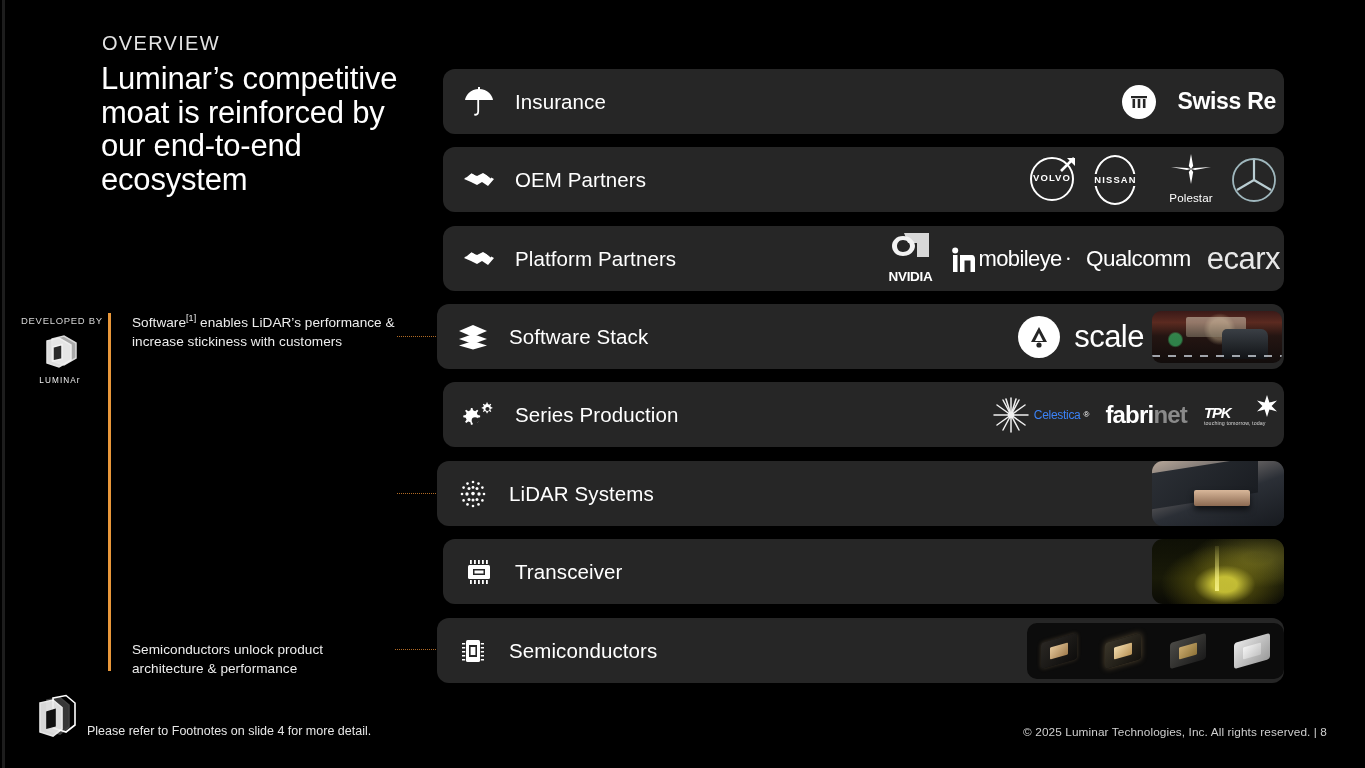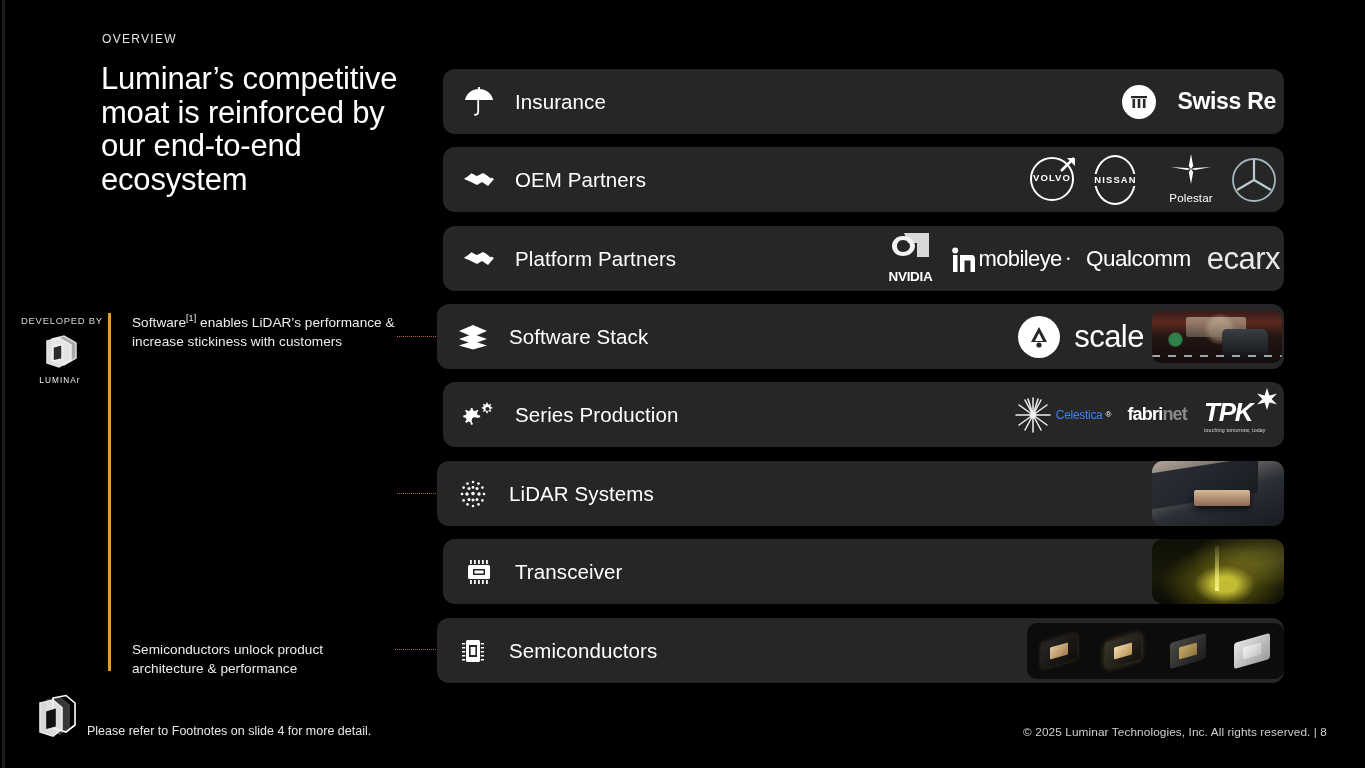--- a/index.html
+++ b/index.html
@@ -14,21 +14,21 @@
 
   
   .left-hairline {
     position: absolute; left: 2px; top: 0; width: 3px; height: 768px;
     background: #1d1d1d;
   }
 
   
   .eyebrow {
     position: absolute; left: 102px; top: 32px;
-    font-size: 12px; letter-spacing: 1.3px; color: #e3e3e3;
+    font-size: 20px; letter-spacing: 1.3px; color: #e3e3e3;
     font-weight: 400;
   }
   .headline {
     position: absolute; left: 101px; top: 62px; width: 330px;
     font-size: 31px; line-height: 33.5px; font-weight: 400;
     letter-spacing: -0.2px; color: #fff;
   }
 
   
   .dev-by {
@@ -167,27 +167,27 @@
   }
   .scale .txt { font-size: 31px; color: #fff; letter-spacing: -0.5px; font-weight: 400; }
 
   
   .celestica { display:flex; align-items:center; gap:3px; margin-right: 16px; }
   .celestica .burst { width: 40px; height: 40px; }
   .celestica .txt { font-size: 12px; color: #3b82f6; letter-spacing: -0.3px; }
   .celestica .tm { font-size:8px; vertical-align: super; }
 
   
-  .fabrinet { font-size: 18px; font-weight: 700; letter-spacing:-0.8px; margin-right: 17px; }
+  .fabrinet { font-size: 24px; font-weight: 700; letter-spacing:-0.8px; margin-right: 17px; }
   .fabrinet .a { color:#fff; }
   .fabrinet .b { color:#8a8a8a; }
 
   
   .tpk { position: relative; width: 72px; margin-right: 8px; }
-  .tpk .word { font-size: 26px; font-weight: 800; font-style: italic; color:#fff; letter-spacing:-1.2px;}
+  .tpk .word { font-size: 15px; font-weight: 800; font-style: italic; color:#fff; letter-spacing:-1.2px;}
   .tpk .tag { font-size: 5.3px; color: #d6d6d6; letter-spacing: 0.1px; margin-top:-1px;}
   .tpk .star { position:absolute; right: -2px; top: -9px; }
 
   
   .imgtile { border-radius: 9px; overflow: hidden; position: relative; }
   .imgtile.street { width: 130px; height: 52px; margin-right: 2px;
     background:
       radial-gradient(circle at 18% 55%, rgba(60,220,120,.55) 0 6px, transparent 8px),
       radial-gradient(circle at 52% 35%, rgba(255,230,180,.35) 0 10px, transparent 16px),
       linear-gradient(180deg, #3a1a18 0%, #5b2a20 22%, #241512 48%, #120d0c 100%);

